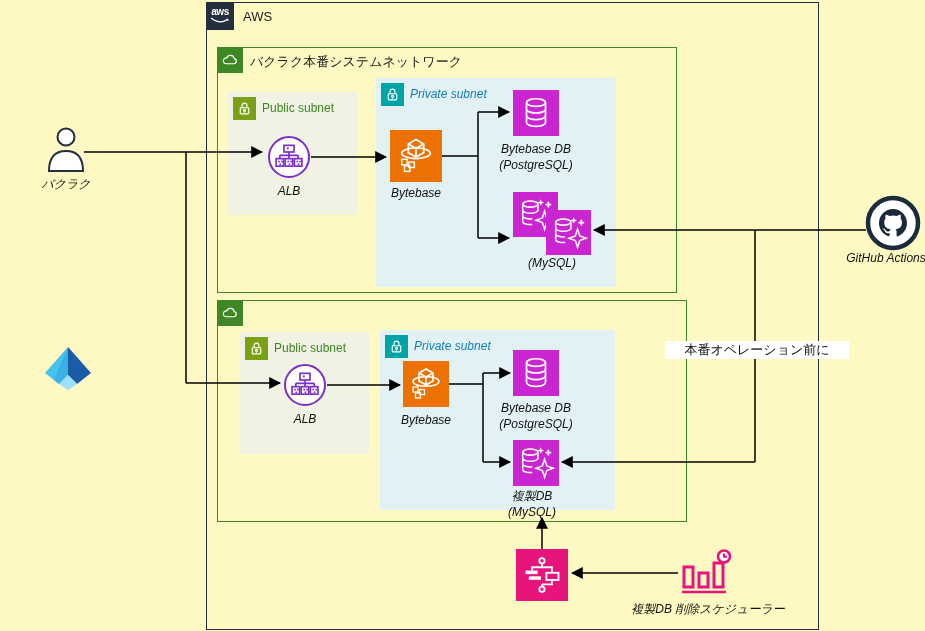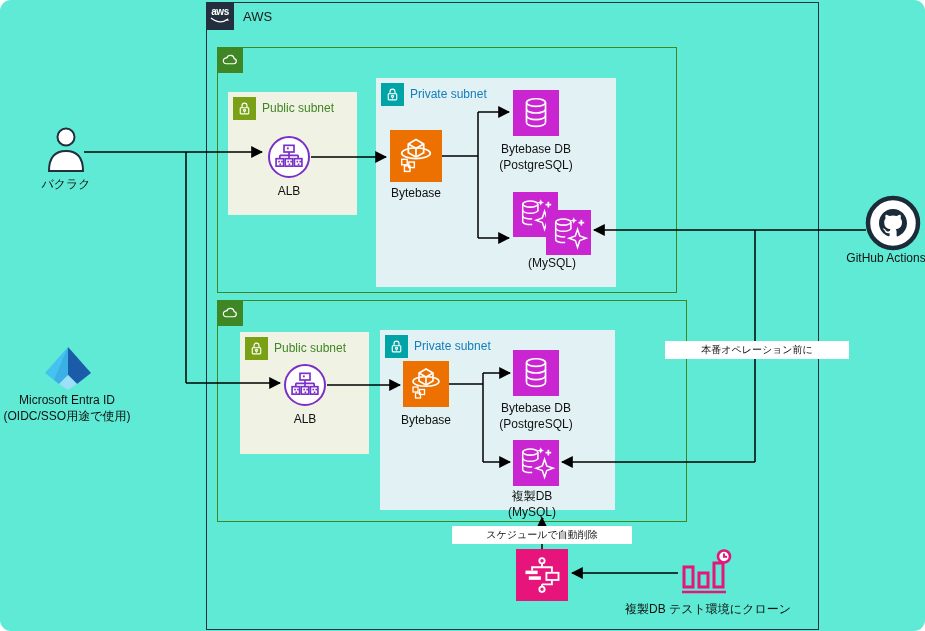--- a/index.html
+++ b/index.html
@@ -1,40 +1,40 @@
 <!DOCTYPE html>
 <html><head>
 <meta charset="utf-8">
 <style>
   html,body{margin:0;padding:0;background:#fff;}
   #canvas{
-    position:relative;width:925px;height:631px;background:#5eead4;
+    position:relative;width:925px;height:631px;background:#fef9c3;
     font-family:"Liberation Sans","DejaVu Sans",sans-serif;
-    color:#111;overflow:hidden;border-radius:11px;
+    color:#111;overflow:hidden;
   }
   .abs{position:absolute;}
   .box{position:absolute;border:1px solid #3F8624;background:transparent;}
   .aws-box{position:absolute;border:1.5px solid #232F3E;}
   .subnet{position:absolute;}
   .subnet.public{background:#F0F2E3;}
   .subnet.private{background:#E2F1F3;}
   .badge{position:absolute;display:flex;align-items:center;justify-content:center;}
   .title{position:absolute;font-size:13px;color:#1a1a1a;white-space:nowrap;}
   .subnet-label{position:absolute;font-size:12px;white-space:nowrap;}
   .subnet-label.public{color:#3F8624;}
-  .subnet-label.private{color:#127EBA;}
-  .node-label{position:absolute;font-size:12px;text-align:center;color:#111;line-height:16px;}
+  .subnet-label.private{color:#127EBA;font-style:italic;}
+  .node-label{position:absolute;font-size:12px;text-align:center;color:#111;line-height:16px;font-style:italic;}
   .icon-square{position:absolute;display:flex;align-items:center;justify-content:center;}
   .alb-circle{position:absolute;width:42px;height:42px;border-radius:50%;
     border:2.5px solid #7A2FC7;background:#fff;box-sizing:border-box;
     display:flex;align-items:center;justify-content:center;}
   .wires{position:absolute;left:0;top:0;z-index:5;}
   .nodes-layer{position:absolute;left:0;top:0;width:925px;height:631px;z-index:6;pointer-events:none;}
   .nodes-layer > *{pointer-events:auto;}
-  .annotation{position:absolute;z-index:7;font-size:10px;line-height:16px;
+  .annotation{position:absolute;z-index:7;font-size:13px;line-height:16px;
     text-align:center;background:#fff;color:#111;padding:1px 2px;}
   .aws-logo{position:absolute;width:28px;height:28px;background:#232F3E;z-index:6;
     display:flex;flex-direction:column;align-items:center;justify-content:center;}
   .wire{stroke:#000;stroke-width:1.5;fill:none;}
 </style>
 </head>
 <body>
 
 <div id="canvas">
 
@@ -48,20 +48,21 @@
     </svg>
   </div>
   <div class="title" style="left:243px;top:9px;font-weight:bold;font-weight:normal;">AWS</div>
 
   <div class="box" style="left:217px;top:47px;width:458px;height:244px;"></div>
   <div class="badge" style="left:217px;top:47px;width:26px;height:26px;background:#3F8624;z-index:2;">
     <svg width="20" height="20" viewBox="0 0 24 24">
         <path d="M7.5,16.5 a3.5,3.5 0 1 1 0.6,-6.95 a4.6,4.6 0 0 1 8.9,0.8 a3.1,3.1 0 0 1 -0.4,6.15 z" stroke="#fff" stroke-width="1.4" fill="none"></path>
       </svg>
   </div>
+  <div class="title" style="left:250px;top:53px;">バクラク本番システムネットワーク</div>
 
   <div class="subnet public" style="left:228px;top:92px;width:129px;height:123px;z-index:1;"></div>
   <div class="badge" style="left:233px;top:97px;width:23px;height:23px;background:#7AA116;z-index:2;">
     <svg width="17" height="17" viewBox="0 0 24 24" fill="none" stroke="#fff" stroke-width="1.6">
       <path d="M8.5,11 V8 a3.5,3.5 0 0 1 7,0 V11"></path>
         <rect x="6" y="11" width="12" height="8.5" rx="1"></rect>
       <circle cx="12" cy="14.5" r="1.5"></circle>
         <path d="M12,16 V17.8"></path>
     </svg>
   </div>
@@ -138,24 +139,20 @@
       <path d="M3,45 Q3,25 20,25 Q37,25 37,45 Z" fill="#fff" stroke="#232F3E" stroke-width="2"></path>
     </svg>
     <div class="node-label" style="left:6px;top:176px;width:120px;">バクラク</div>
 
     <svg class="abs" style="left:44px;top:346px;" width="48" height="46" viewBox="0 0 48 46">
       <path d="M24,1 L47,27 L33,38 L24,29 Z" fill="#1A5CA8"></path>
       <path d="M24,1 L1,27 L15,38 L24,29 Z" fill="#45C2F0"></path>
       <path d="M15,38 L24,29 L33,38 L24,44 Z" fill="#9BDFF8"></path>
       <path d="M24,1 L24,29 L15,38 L10,34 Z" fill="#2E9BD6" opacity="0.45"></path>
     </svg>
-    <div class="node-label" style="left:0px;top:392px;width:134px;">
-      <div>Microsoft Entra ID</div>
-      <div>(OIDC/SSO用途で使用)</div>
-    </div>
 
     <svg class="abs" style="left:865px;top:195px;" width="56" height="56" viewBox="0 0 56 56">
       <circle cx="28" cy="28" r="25" fill="#fff" stroke="#1B2B3A" stroke-width="4.5"></circle>
       <path d="M28 14c-7.7 0-14 6.3-14 14 0 6.2 4 11.4 9.6 13.3.7.1 1-.3 1-.7v-2.4c-3.9.8-4.7-1.9-4.7-1.9-.6-1.6-1.6-2-1.6-2-1.3-.9.1-.9.1-.9 1.4.1 2.2 1.5 2.2 1.5 1.3 2.2 3.3 1.6 4.1 1.2.1-.9.5-1.6.9-1.9-3.1-.4-6.4-1.6-6.4-7 0-1.5.5-2.8 1.4-3.8-.1-.4-.6-1.8.1-3.7 0 0 1.2-.4 3.9 1.4 1.1-.3 2.3-.5 3.5-.5s2.4.2 3.5.5c2.7-1.8 3.9-1.4 3.9-1.4.7 1.9.2 3.3.1 3.7.9 1 1.4 2.3 1.4 3.8 0 5.4-3.3 6.6-6.4 7 .5.4 1 1.3 1 2.6v3.9c0 .4.3.8 1 .7C38 39.4 42 34.2 42 28c0-7.7-6.3-14-14-14z" fill="#1B2B3A"></path>
     </svg>
     <div class="node-label" style="left:816px;top:250px;width:140px;">GitHub Actions</div>
 
     <div class="alb-circle" style="left:268px;top:136px;">
       <svg width="30" height="30" viewBox="0 0 36 36" fill="none" stroke="#7A2FC7" stroke-width="2">
         <rect x="12" y="4" width="12" height="8"></rect>
@@ -308,22 +305,21 @@
     </div>
 
     <svg class="abs" style="left:680px;top:549px;" width="54" height="50" viewBox="0 0 54 50" fill="none" stroke="#E7157B" stroke-width="3">
       <rect x="4" y="18" width="9" height="20"></rect>
       <rect x="19" y="24" width="9" height="14"></rect>
       <rect x="34" y="14" width="9" height="24"></rect>
       <path d="M2,43 H46" stroke-width="2.6"></path>
       <circle cx="44" cy="7.5" r="6" fill="#fff" stroke-width="2.6"></circle>
       <path d="M44,4.5 V7.8 H47" stroke-width="2"></path>
     </svg>
-    <div class="node-label" style="left:588px;top:601px;width:240px;">複製DB テスト環境にクローン</div>
+    <div class="node-label" style="left:588px;top:601px;width:240px;">複製DB 削除スケジューラー</div>
 
   </div>
 
   <div class="annotation" style="left:665px;top:341px;width:180px;">
     <div>本番オペレーション前に</div>
   </div>
-  <div class="annotation" style="left:452px;top:526px;width:176px;">スケジュールで自動削除</div>
 
 </div>
 
 </body></html>

